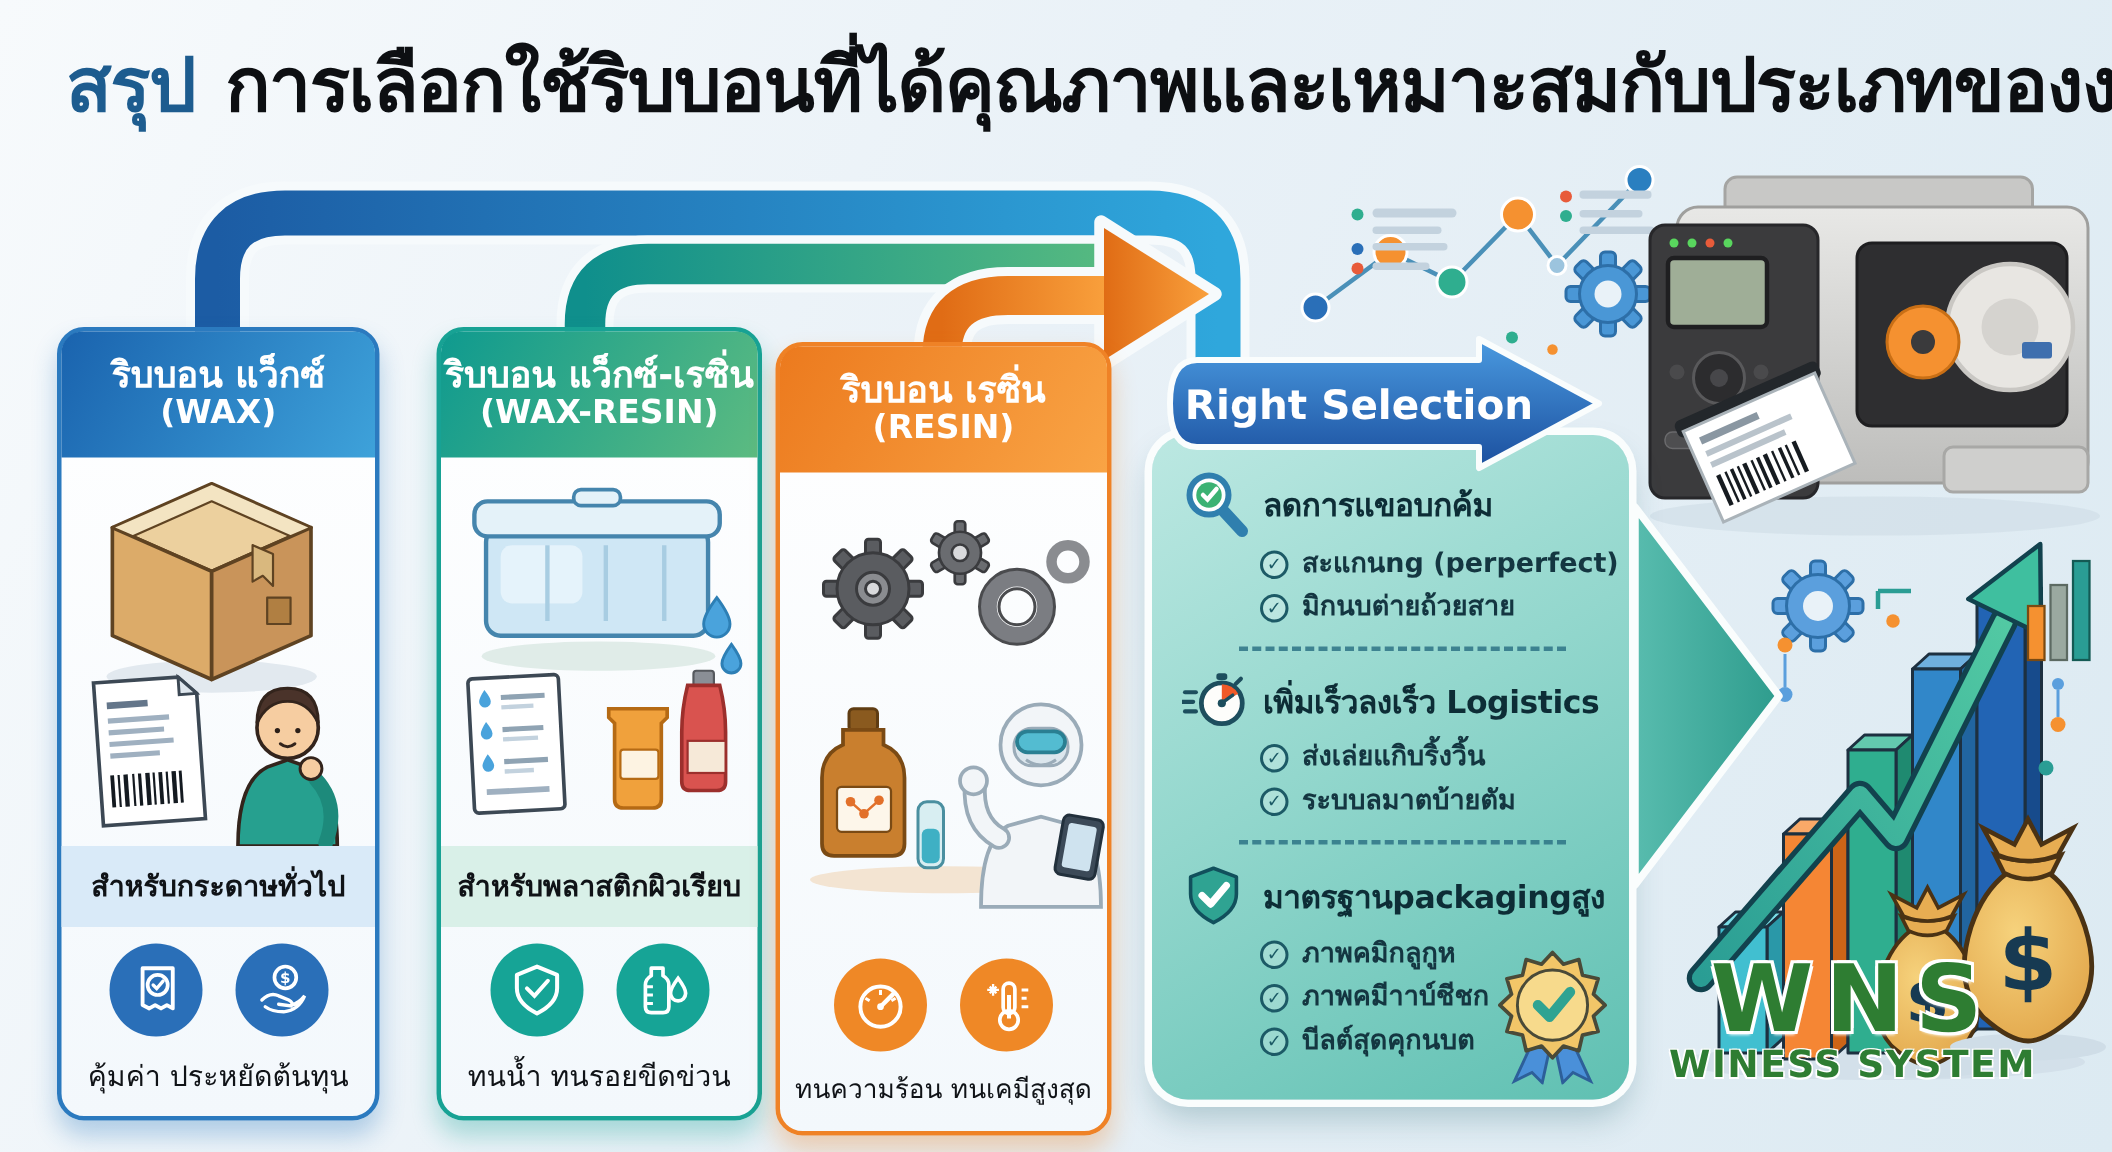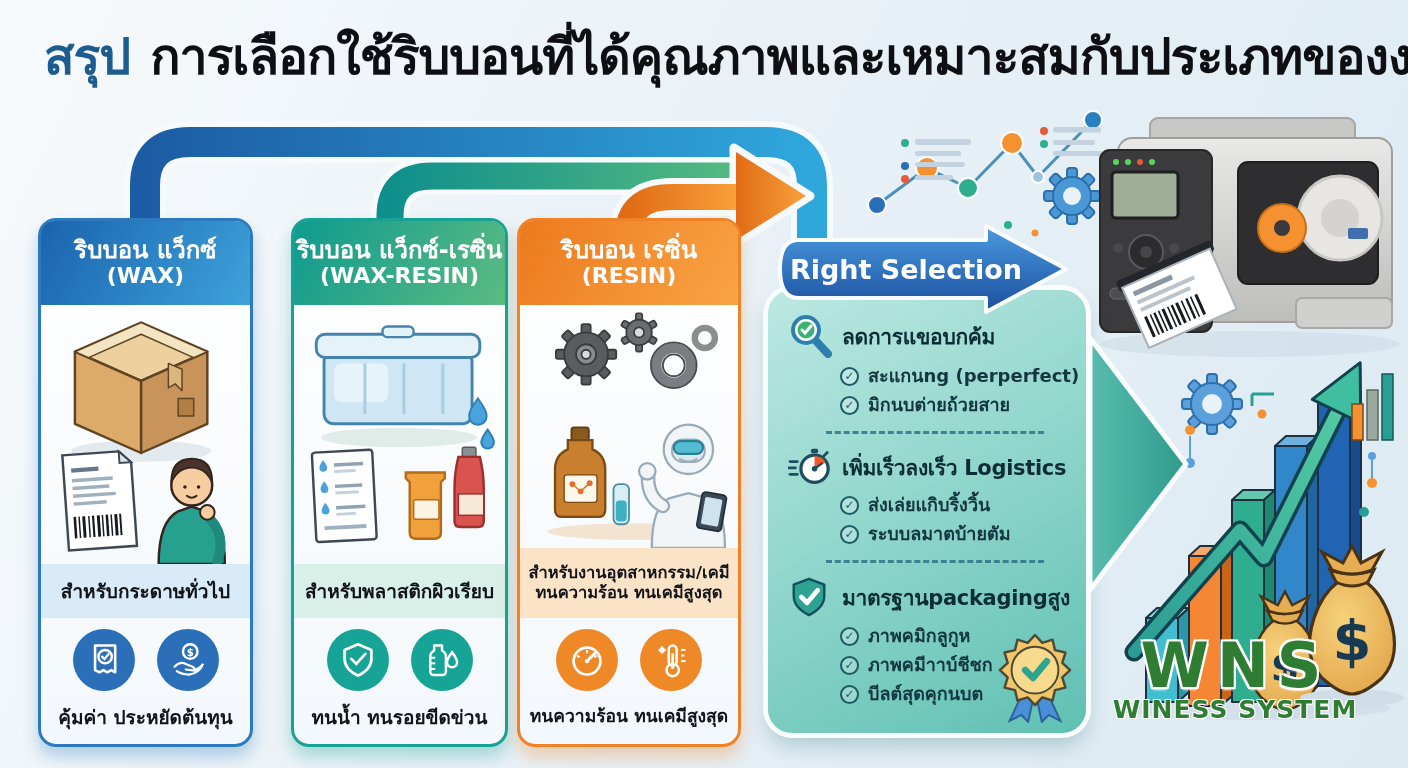--- a/index.html
+++ b/index.html
@@ -13,41 +13,41 @@
   
   .title{position:absolute;left:44px;top:26px;z-index:2;font-size:50px;font-weight:800;
     letter-spacing:-1px;color:#0d0f12;white-space:nowrap;line-height:1.25;}
   .title .prefix{color:#1d5c8f;margin-right:20px;}
 
   
   .card{position:absolute;top:218px;height:529px;display:flex;flex-direction:column;
     border-radius:18px;background:linear-gradient(180deg,#ffffff 0%,#f3f8fc 100%);z-index:2;box-sizing:border-box;}
   .card1{left:38px;width:215px;border:3px solid #2b7abf;box-shadow:0 10px 16px rgba(43,122,191,.32);}
   .card2{left:291px;width:217px;border:3px solid #17a294;box-shadow:0 10px 16px rgba(23,162,148,.32);}
-  .card3{left:517px;width:224px;border:3px solid #ef8226;box-shadow:0 10px 16px rgba(239,130,38,.32);}
+  .card3{left:517px;width:224px;border:3px solid #ef8226;box-shadow:0 10px 16px rgba(239,130,38,.32);margin-top:10px;}
   .card-header{height:84px;flex:0 0 84px;border-radius:14px 14px 0 0;display:flex;flex-direction:column;
     align-items:center;justify-content:center;color:#fff;font-weight:800;line-height:1.08;text-align:center;}
   .card1 .card-header{background:linear-gradient(120deg,#1a63ae 0%,#3ea2da 100%);}
   .card2 .card-header{background:linear-gradient(120deg,#0f9a8f 0%,#5cbb81 100%);}
   .card3 .card-header{background:linear-gradient(120deg,#ec7a1e 0%,#f9a445 100%);}
   .card-title{font-size:24px;}
   .card-sub{font-size:22px;}
   .card-illo{flex:1;position:relative;overflow:hidden;}
   .card-use{min-height:46px;display:flex;align-items:center;justify-content:center;text-align:center;
     font-weight:800;font-size:19px;color:#101317;padding:4px 6px;line-height:1.2;}
   .card1 .card-use{background:#d9eaf8;}
   .card2 .card-use{background:#d9f0e8;}
   .card3 .card-use{background:#fbe3c8;font-size:16.5px;min-height:62px;}
   .card-icons{height:84px;flex:0 0 84px;display:flex;align-items:center;justify-content:center;gap:22px;}
   .badge{width:62px;height:62px;border-radius:50%;display:flex;align-items:center;justify-content:center;}
   .card1 .badge{background:#2a6fb8;}
   .card2 .badge{background:#16a496;}
   .card3 .badge{background:#ef8826;}
   .card-benefit{height:42px;flex:0 0 42px;display:flex;align-items:flex-start;justify-content:center;
-    font-weight:700;font-size:19px;color:#101317;white-space:nowrap;}
+    font-weight:400;font-size:19px;color:#101317;white-space:nowrap;}
   .card3 .card-benefit{font-size:17.5px;}
 
   
   .panel{position:absolute;left:768px;top:290px;width:318px;height:443px;border-radius:24px;z-index:2;
     background:linear-gradient(150deg,#bce8e2 0%,#93d7cd 45%,#5fc0b2 100%);
     box-shadow:0 0 0 5px #fafdfd,0 12px 22px rgba(24,95,104,.28);
     padding:24px 0 0 20px;box-sizing:border-box;}
   .pg-head{display:flex;align-items:center;gap:10px;}
   .pg-icon{width:44px;flex:0 0 44px;}
   .pg-title{font-size:21px;font-weight:800;color:#0d2d36;letter-spacing:-.3px;}
@@ -484,21 +484,20 @@
           <path d="M146,220 q-18,-10 -16,-36" stroke="#9aabb8" stroke-width="16" fill="none" stroke-linecap="round"></path>
           <path d="M146,220 q-18,-10 -16,-36" stroke="#f2f5f8" stroke-width="11" fill="none" stroke-linecap="round"></path>
           <circle cx="129" cy="182" r="9" fill="#f2f5f8" stroke="#9aabb8" stroke-width="2.5"></circle>
           <g transform="rotate(10 198 226)">
             <rect x="186" y="206" width="27" height="40" rx="4" fill="#3c4a58" stroke="#22303c" stroke-width="2"></rect>
             <rect x="190" y="211" width="19" height="30" rx="2" fill="#cfe3ef"></rect>
           </g>
         </g>
       </svg>
     </div>
-    <div class="card-use">สำหรับงานอุตสาหกรรม/เคมี ทนความร้อน ทนเคมีสูงสุด</div>
     <div class="card-icons">
       <div class="badge">
         <svg viewBox="0 0 34 34" width="38" height="38">
           <circle cx="17" cy="18" r="12" fill="none" stroke="#fff" stroke-width="2.4"></circle>
           <line x1="17" y1="18" x2="24.5" y2="10.5" stroke="#fff" stroke-width="2.6" stroke-linecap="round"></line>
           <circle cx="17" cy="18" r="2" fill="#fff"></circle>
           <line x1="8" y1="13" x2="10.5" y2="14.5" stroke="#fff" stroke-width="1.8"></line>
           <line x1="17" y1="8" x2="17" y2="11" stroke="#fff" stroke-width="1.8"></line>
           <line x1="26" y1="13" x2="23.5" y2="14.5" stroke="#fff" stroke-width="1.8"></line>
         </svg>

